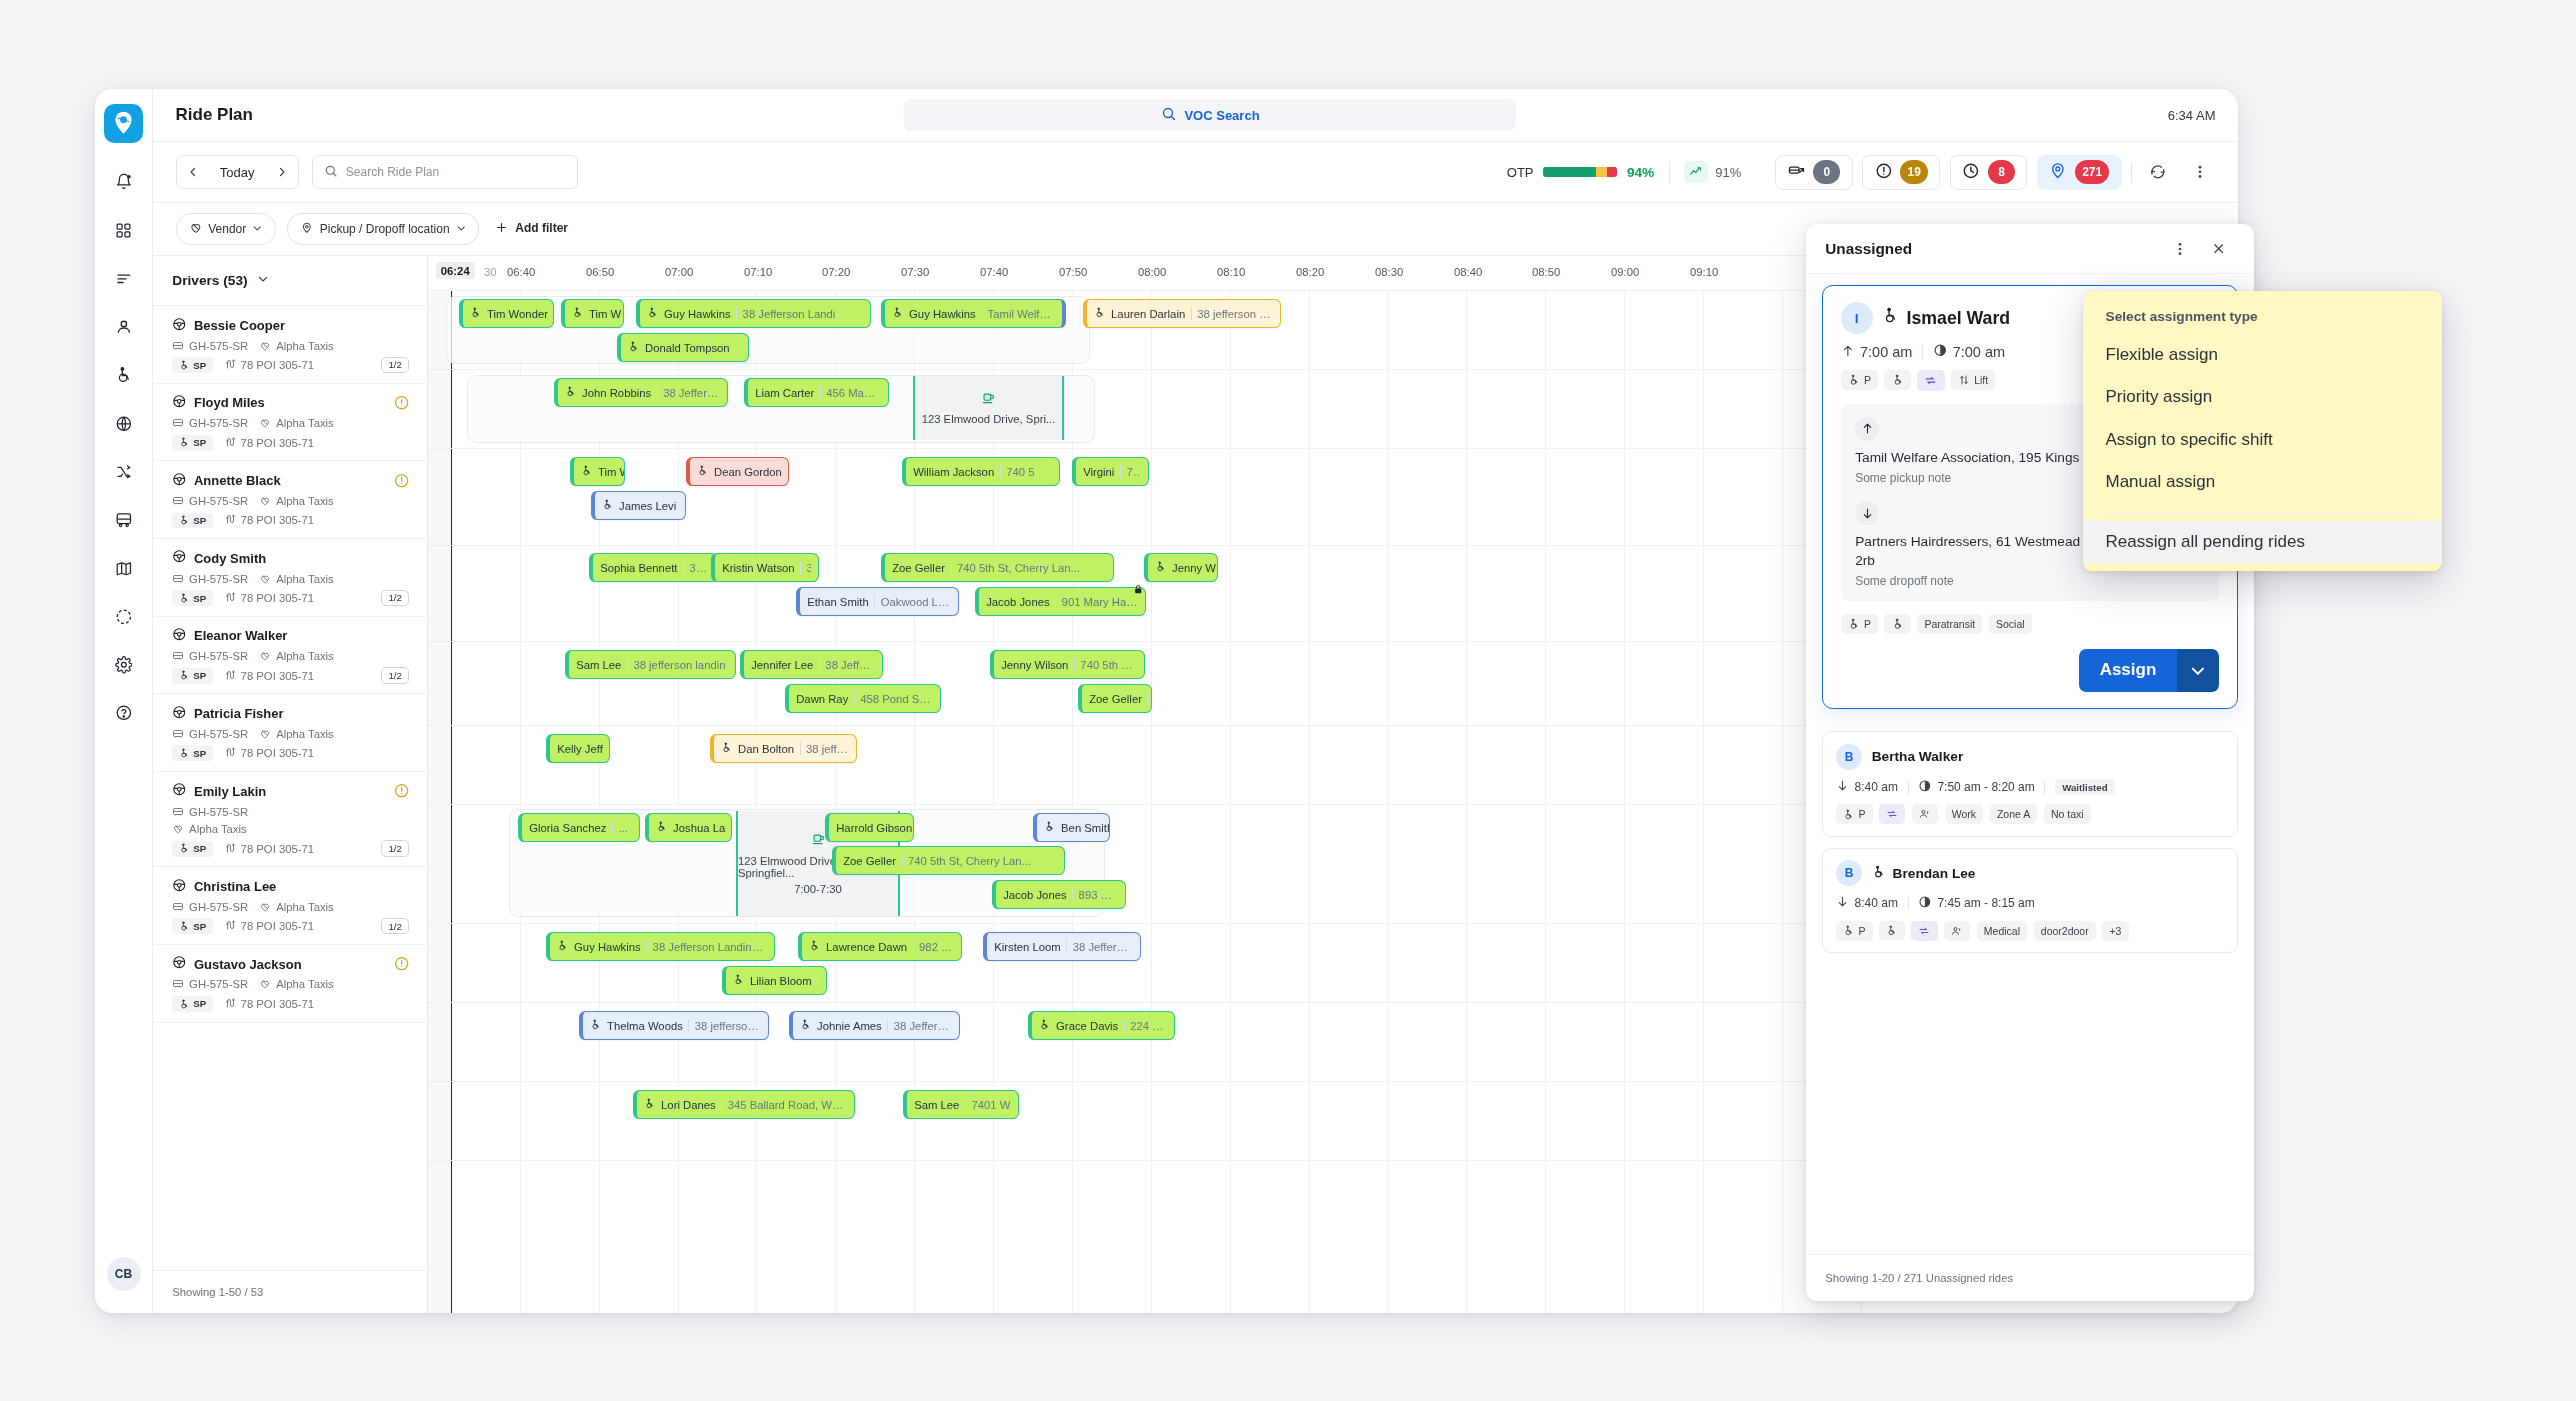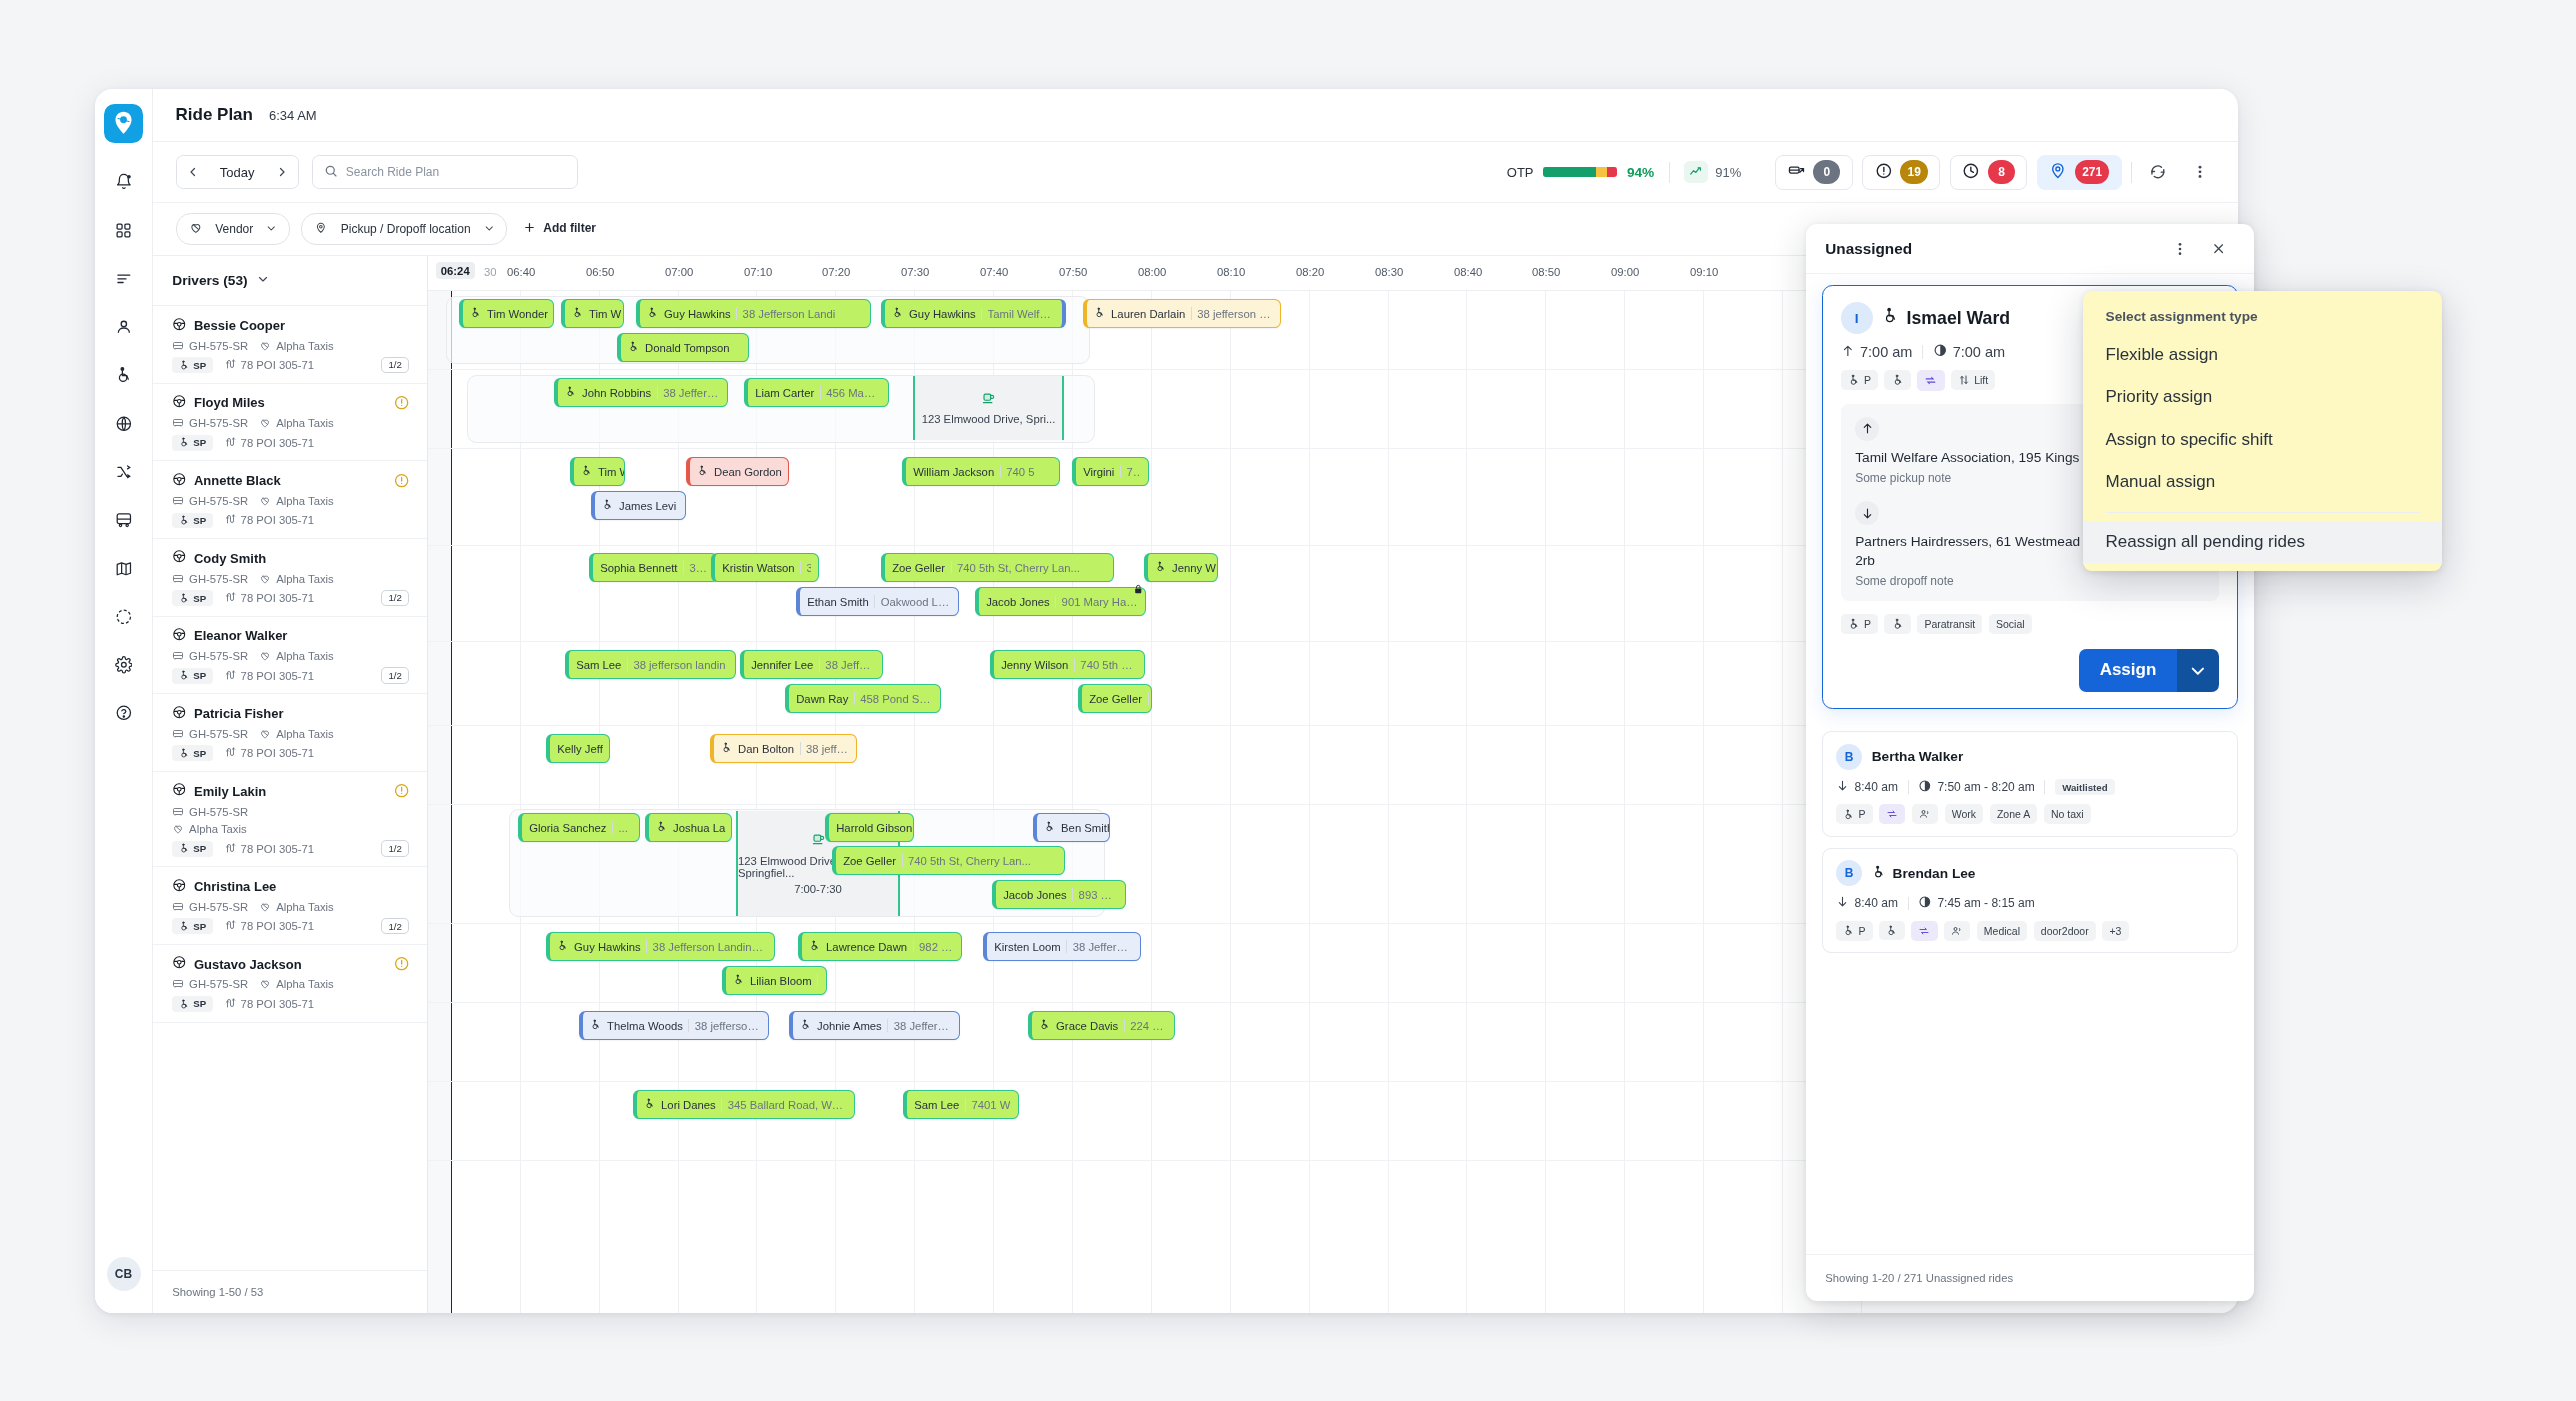--- a/index.html
+++ b/index.html
@@ -127,21 +127,21 @@
     display: flex; align-items: center; justify-content: center; color: #3d4752;
   }
 
   .filterbar {
     height: 53px; flex: 0 0 53px;
     display: flex; align-items: center; gap: 11.3px; padding: 0 22.5px;
     border-bottom: 0.8px solid #eceef1;
   }
   .filter-pill {
     height: 32px; padding: 0 12px; border: 0.8px solid #dfe3e8; border-radius: 15px;
-    display: flex; align-items: center; gap: 13px; font-size: 12px; color: #2a323c;
+    display: flex; align-items: center; gap: 6px; font-size: 12px; color: #2a323c;
     cursor: pointer; background: #fff;
   }
   .add-filter {
     display: flex; gap: 7.2px; font-size: 12px;
     font-weight: 700; color: #1f2733; cursor: pointer; padding: 0 4.8px;
   }
 
   
   .body-split { flex: 1; display: flex; min-height: 0; }
 
@@ -432,20 +432,29 @@
           <circle cx="12" cy="17" r=".9" fill="#1f2733"></circle>
       </svg>
     </div>
     <div class="rail-avatar">CB</div>
   </div>
 
   <div class="main">
 
     <div class="topbar">
       <div class="app-title">Ride Plan</div>
+      <div class="voc">
+        <span>
+          <svg width="15.3" height="15.3" viewBox="0 0 24 24" fill="none" stroke="#1565d8" stroke-width="2.2" stroke-linecap="round">
+            <circle cx="11" cy="11" r="7"></circle>
+              <path d="M16.5 16.5 21 21"></path>
+          </svg>
+        </span>
+        <span>VOC Search</span>
+      </div>
       <div class="clock-now">6:34 AM</div>
     </div>
 
     <div class="toolbar">
       <div class="today-nav">
         <div class="arw">
           <svg width="12" height="12" viewBox="0 0 24 24" fill="none" stroke="#3d4752" stroke-width="2.4" stroke-linecap="round" stroke-linejoin="round">
               <path d="M15 5 8 12l7 7"></path>
             </svg>
         </div>

